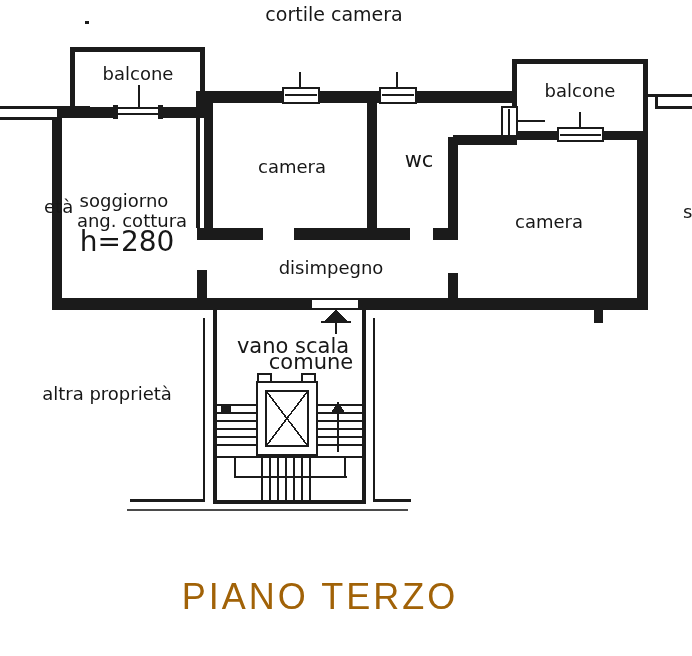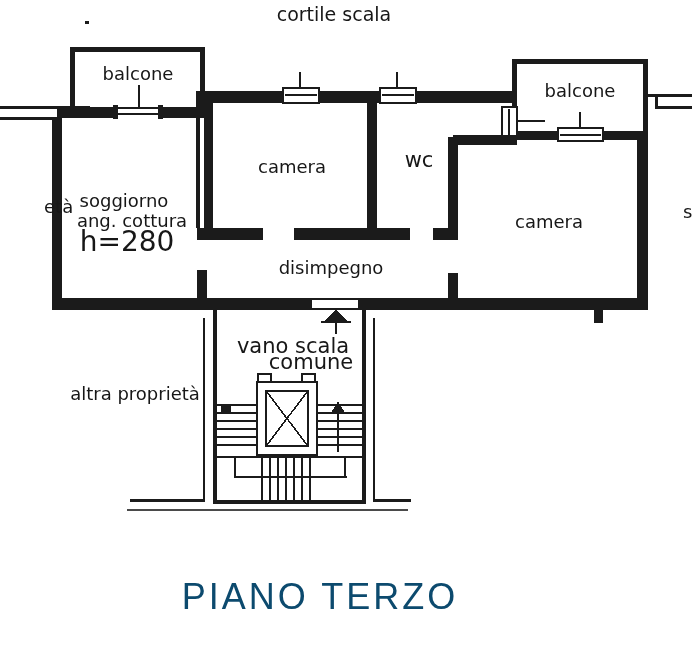--- a/index.html
+++ b/index.html
@@ -11,21 +11,21 @@
   .lbl{
     position:absolute;transform:translate(-50%,-50%);
     white-space:nowrap;color:#171717;line-height:1;
     font-family:"DejaVu Sans",sans-serif;
   }
   .f18{font-size:18px;}
   .f17{font-size:21px;}
   .f19{font-size:19px;}
   .f20{font-size:28px;font-weight:500;}
   .title{
-    font-size:36px;letter-spacing:3px;color:#0c4a6e;
+    font-size:36px;letter-spacing:3px;color:#a16207;
     font-family:"Liberation Sans","DejaVu Sans",sans-serif;
   }
   .edgecut-left{transform:translate(0,-50%);margin-left:42px;}
   .edgecut-right{transform:translate(0,-50%);}
 </style>
 </head>
 <body>
 
 <div class="stage">
 
@@ -177,36 +177,36 @@
 
       <g>
         <polygon points="336,309 325,321 347,321"></polygon>
         <rect x="321" y="321" width="30" height="2"></rect>
         <rect x="335" y="323" width="2" height="11"></rect>
       </g>
 
     </g>
   </svg>
 
-  <div class="lbl f19" style="left:334px;top:14px;">cortile scala</div>
+  <div class="lbl f19" style="left:334px;top:14px;">cortile camera</div>
   <div class="lbl f18" style="left:138px;top:74px;">balcone</div>
   <div class="lbl f18" style="left:580px;top:91px;">balcone</div>
   <div class="lbl f18" style="left:292px;top:167px;">camera</div>
   <div class="lbl f17" style="left:419px;top:160px;">wc</div>
 
   <div class="lbl f18" style="left:124px;top:201px;">soggiorno</div>
   <div class="lbl f18" style="left:132px;top:221px;">ang. cottura</div>
   <div class="lbl f20" style="left:127px;top:242px;">h=280</div>
 
   <div class="lbl f18" style="left:549px;top:222px;">camera</div>
   <div class="lbl f18" style="left:331px;top:268px;">disimpegno</div>
 
   <div class="lbl f17" style="left:293px;top:346px;">vano scala</div>
   <div class="lbl f17" style="left:291px;top:362px;margin-left:20px;">comune</div>
 
-  <div class="lbl f18" style="left:107px;top:394px;margin-left:28px;">altra proprietà</div>
+  <div class="lbl f18" style="left:107px;top:394px;">altra proprietà</div>
 
   <div class="lbl f18 edgecut-left" style="left:2px;top:207px;">età</div>
   <div class="lbl f18 edgecut-right" style="left:683px;top:212px;">s</div>
 
   <div class="lbl title" style="left:320px;top:597px;">PIANO TERZO</div>
 
 </div>
 
 </body></html>

